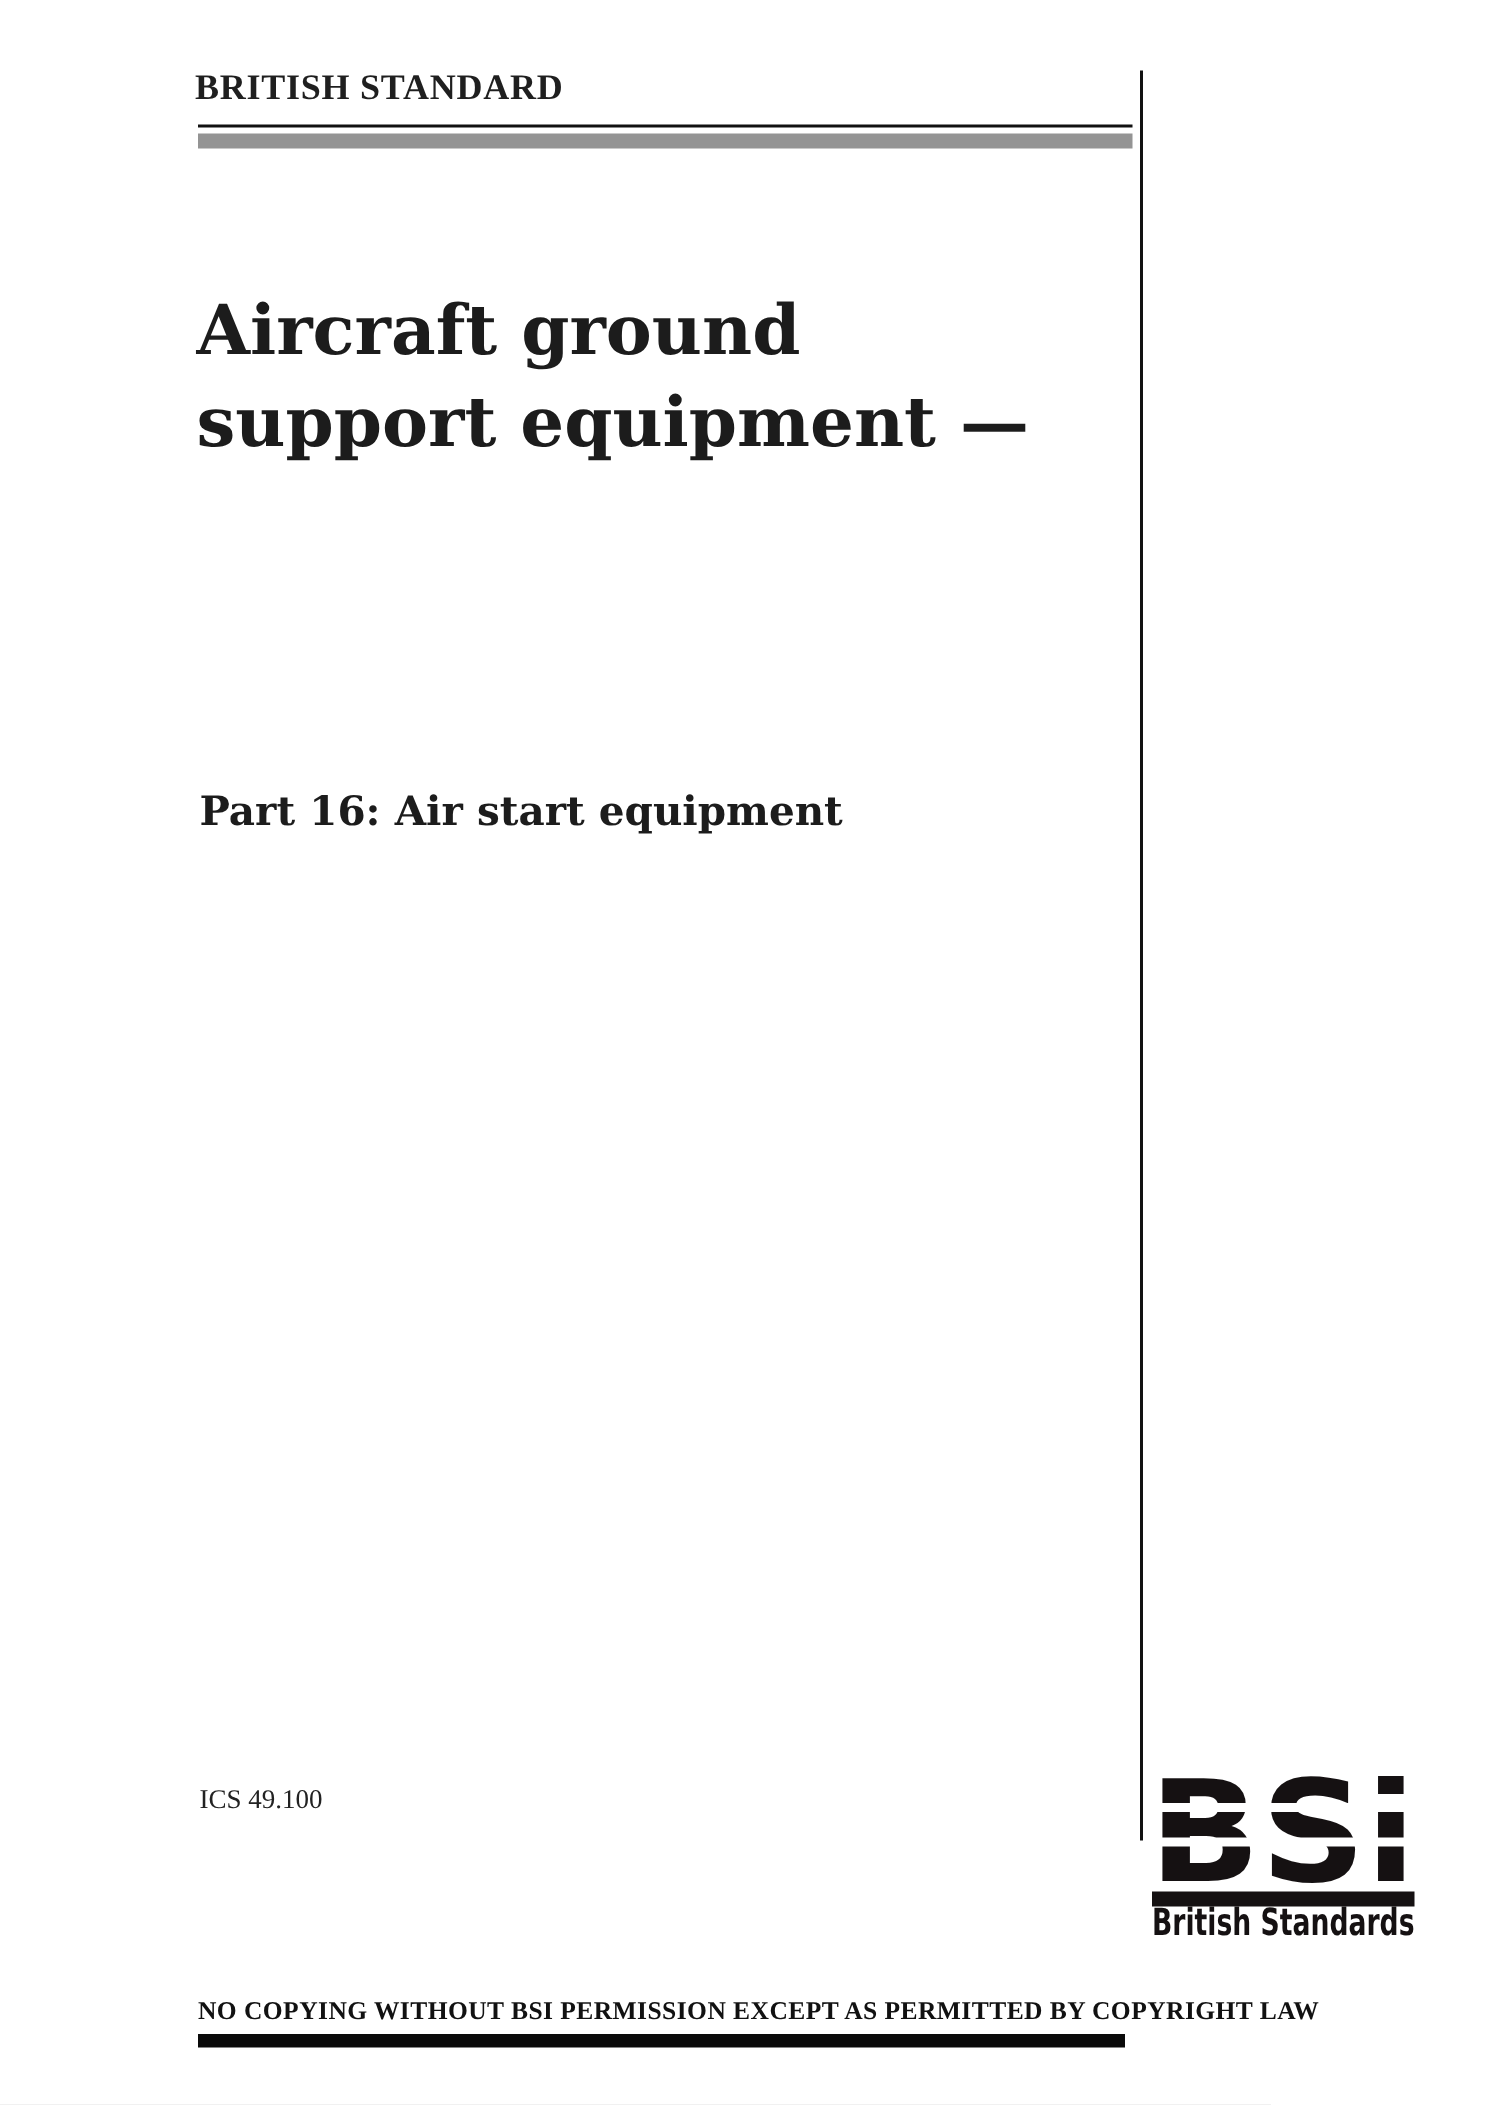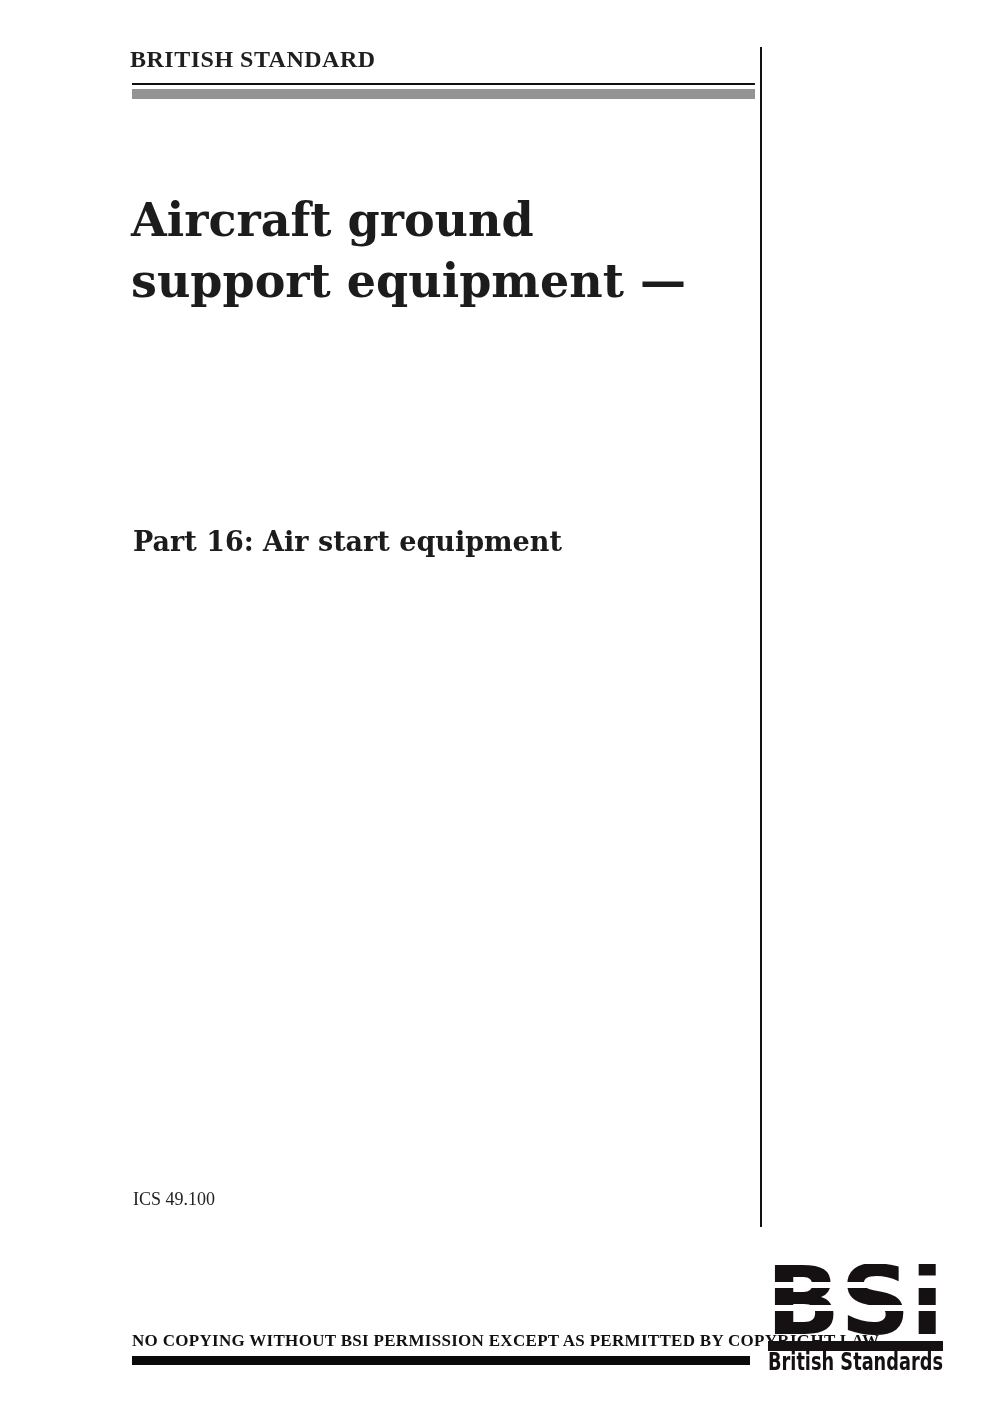--- a/index.html
+++ b/index.html
@@ -105,21 +105,21 @@
     position: absolute;
     left: 132px;
     top: 1356px;
     width: 618px;
     height: 9px;
     background: #0a0a0a;
   }
   .bsi-logo {
     position: absolute;
     left: 768px;
-    top: 1264px;
+    top: 1184px;
   }
   .bsi-letters {
     font-family: "DejaVu Sans", sans-serif;
     font-weight: bold;
     font-size: 94px;
     fill: #151112;
   }
   .bsi-caption {
     font-family: "DejaVu Sans", sans-serif;
     font-weight: bold;

